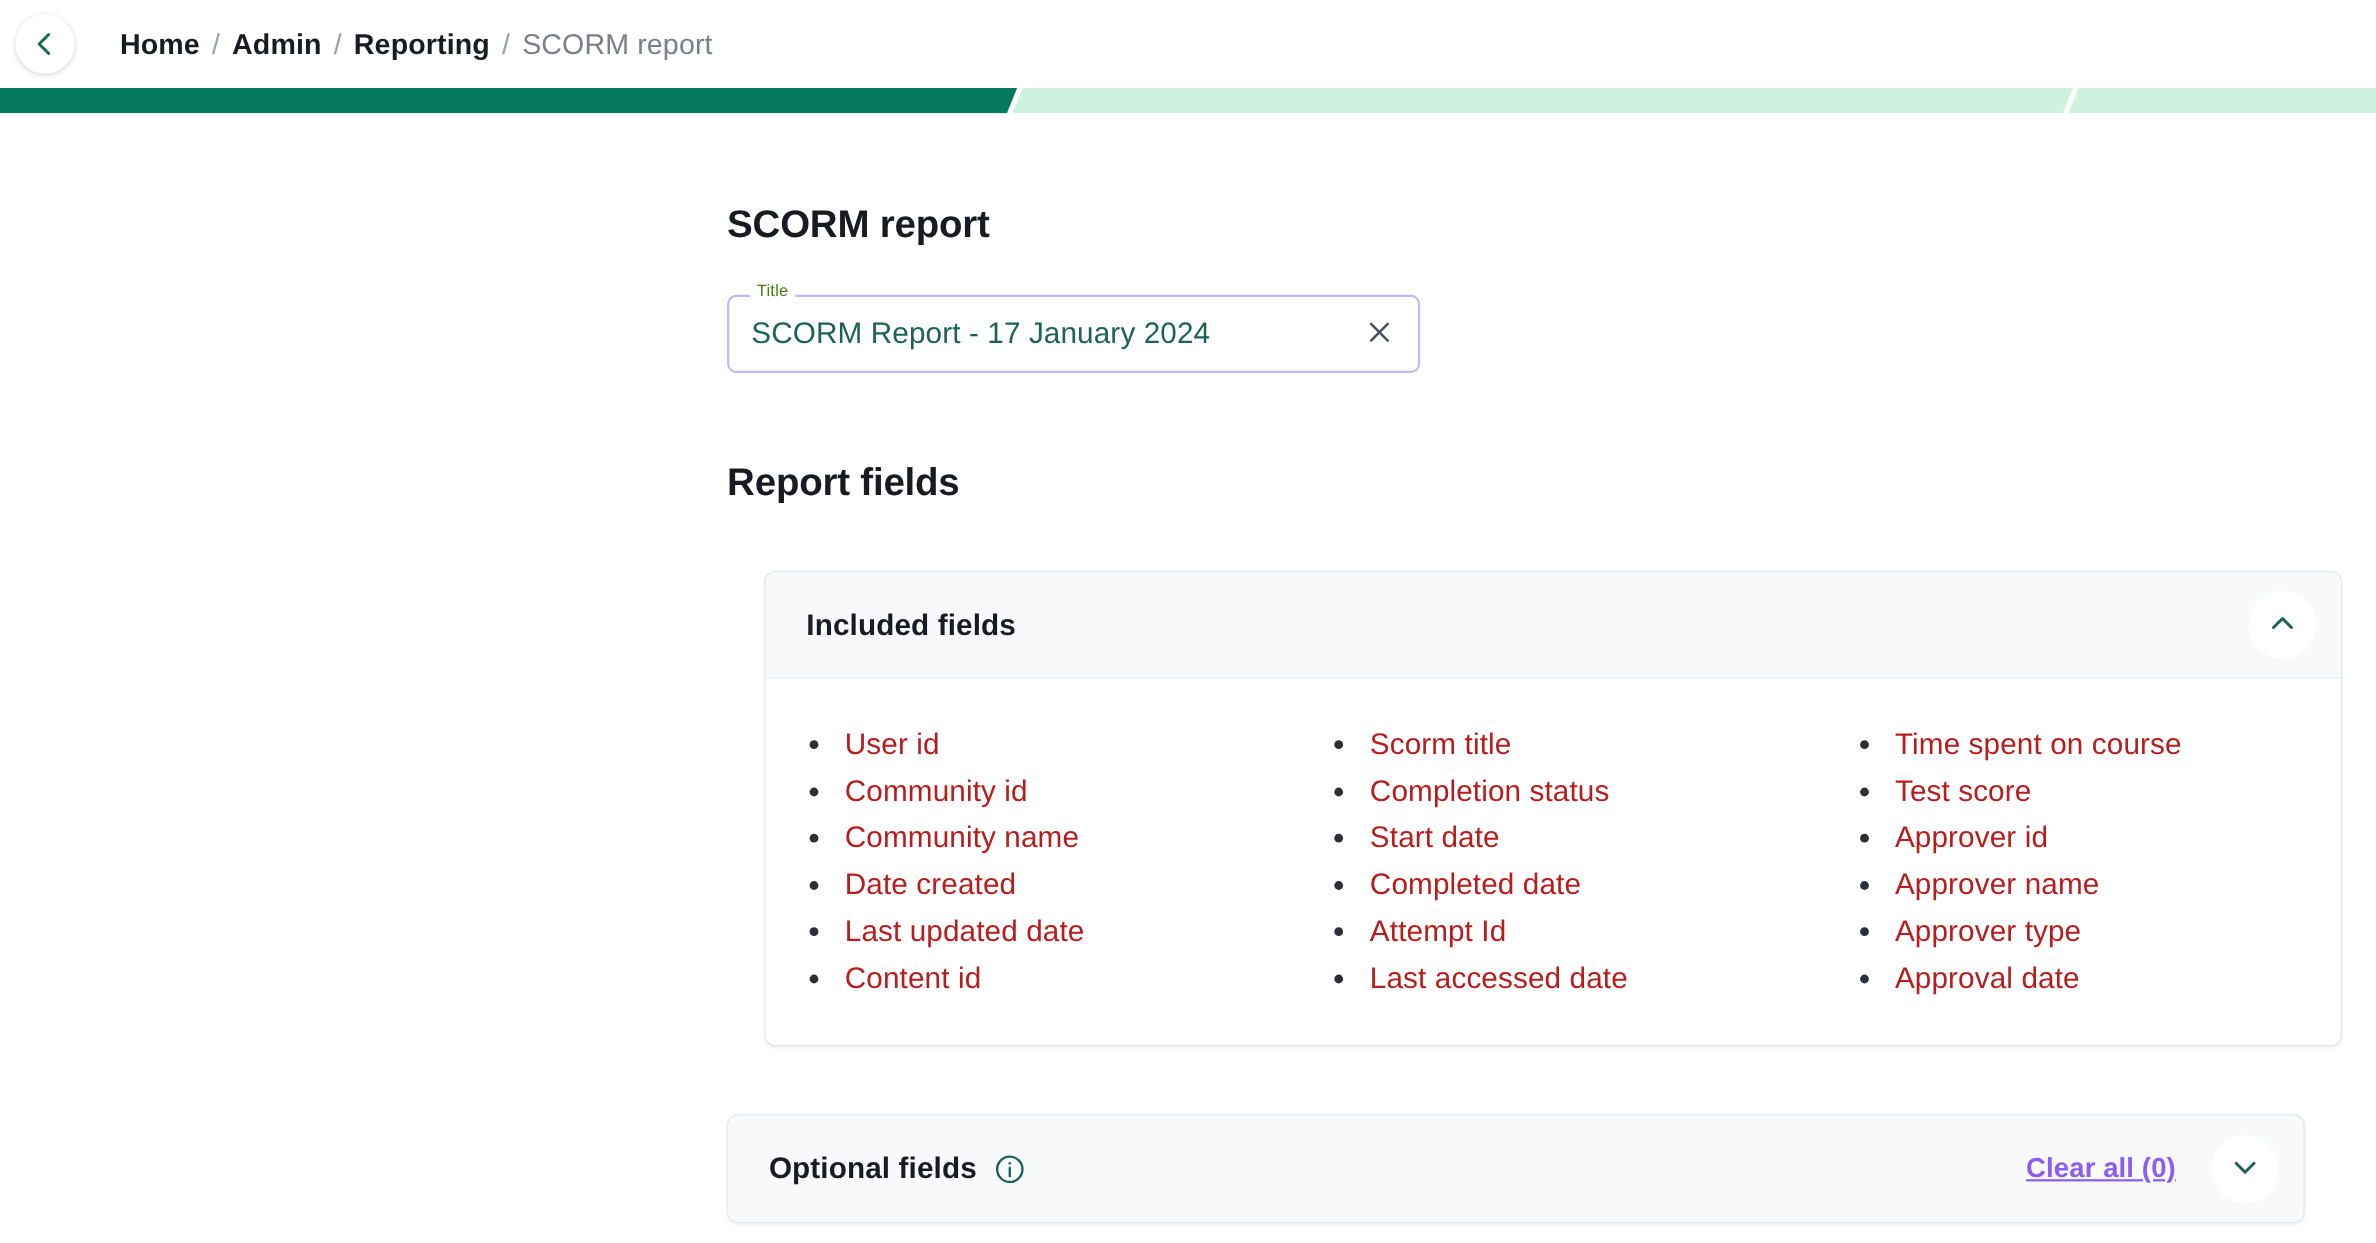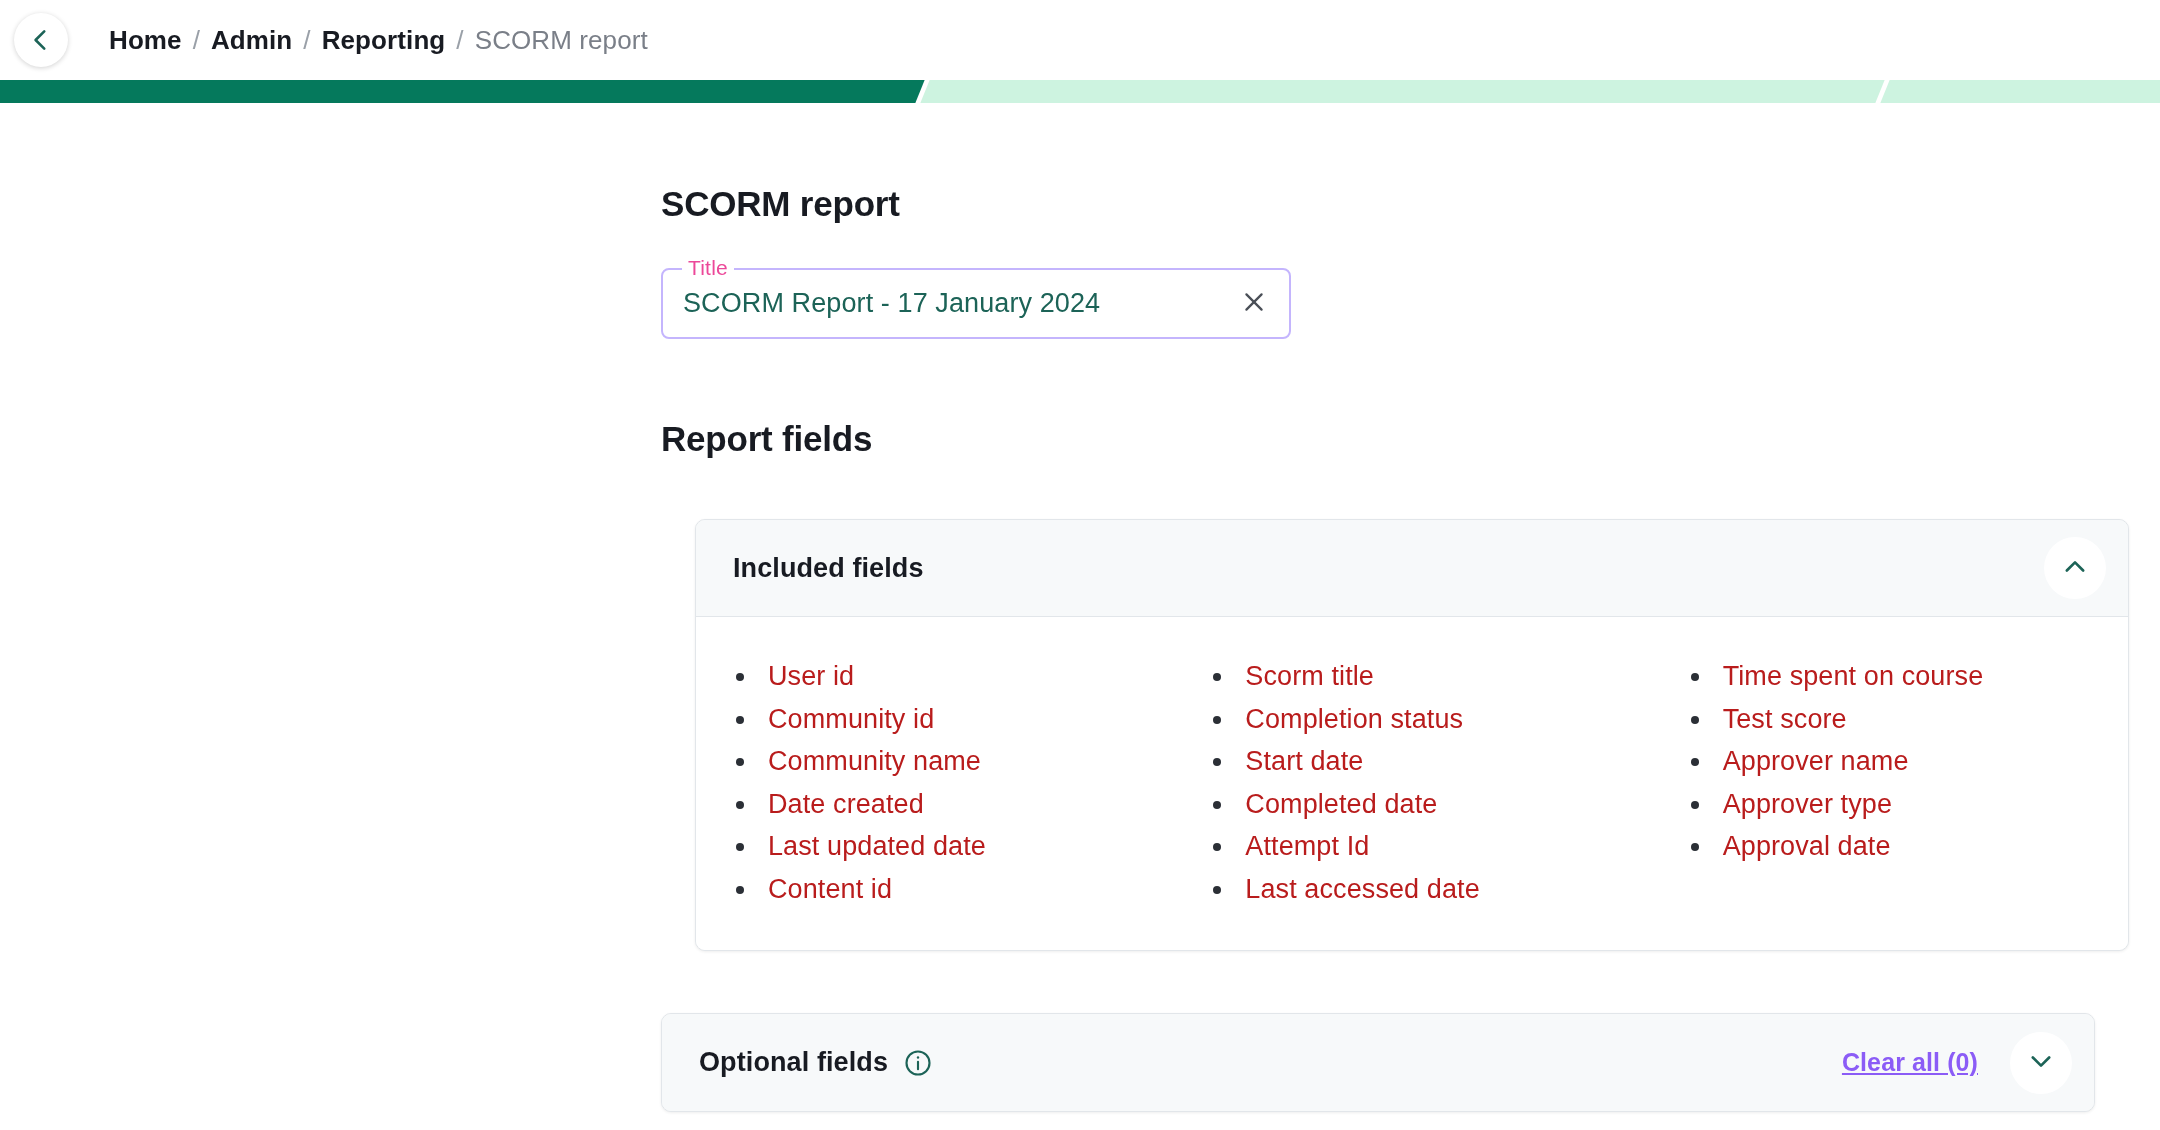--- a/index.html
+++ b/index.html
@@ -124,22 +124,22 @@
     align-items: center;
     padding: 0 12px 0 20px;
     justify-content: flex-end;
   }
   .field-legend {
     position: absolute;
     top: -11px;
     left: 21px;
     background: #ffffff;
     padding: 0 6px;
-    font-size: 21px;
-    color: #ec4899;
+    font-size: 15px;
+    color: #4d7c0f;
     line-height: 1;
     letter-spacing: 0.2px;
   }
   .field-value {
     flex: 1 1 auto;
     font-size: 27px;
     color: #1c6357;
     border: none;
     outline: none;
     background: transparent;
@@ -344,20 +344,21 @@
               <li>Start date</li>
               <li>Completed date</li>
               <li>Attempt Id</li>
               <li>Last accessed date</li>
             </ul>
           </div>
           <div class="field-col">
             <ul>
               <li>Time spent on course</li>
               <li>Test score</li>
+              <li>Approver id</li>
               <li>Approver name</li>
               <li>Approver type</li>
               <li>Approval date</li>
             </ul>
           </div>
         </div>
       </div>
 
       <div class="card card-optional">
         <div class="card-header">

